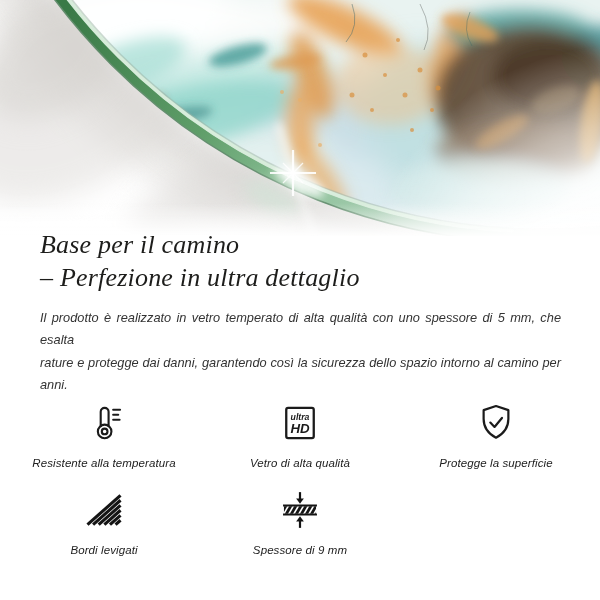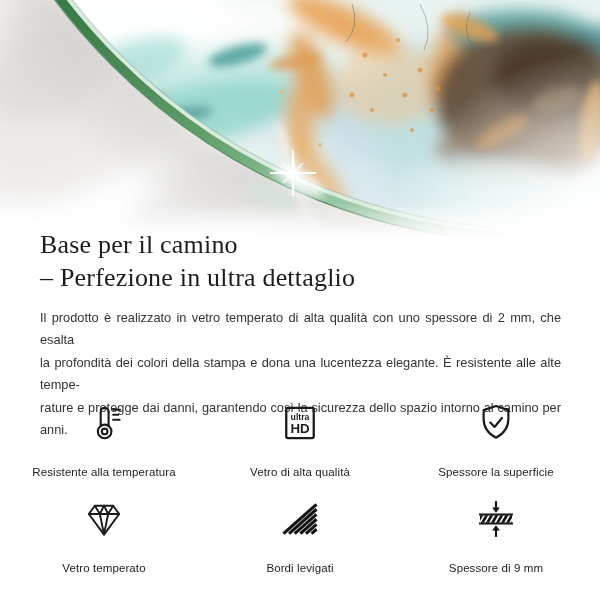--- a/index.html
+++ b/index.html
@@ -1,30 +1,30 @@
 <!DOCTYPE html>
 <html><head>
 <meta charset="utf-8">
 <style>
   html,body{margin:0;padding:0;background:#ffffff;}
   body{width:600px;height:600px;font-family:"Liberation Sans",sans-serif;}
-  .page{position:relative;width:600px;height:600px;background:#ffffff;overflow:hidden;}
+  .page{position:relative;width:600px;height:600px;background:#ffffff;overflow:hidden;font-style:italic;}
   .hero{position:absolute;left:0;top:0;width:600px;height:236px;}
   .hero svg{display:block;}
   .title{position:absolute;left:40px;top:228px;font-family:"Liberation Serif","DejaVu Serif",serif;
          font-size:26px;line-height:33px;color:#1d1d1b;letter-spacing:.2px;font-weight:400;}
   .desc{position:absolute;left:40px;top:307px;width:521px;color:#333333;
         font-size:12.8px;line-height:22.4px;}
   .desc .dline{text-align:justify;text-align-last:justify;white-space:normal;}
   .features{position:absolute;left:6px;top:401px;width:588px;display:grid;
             grid-template-columns:repeat(3,1fr);row-gap:19px;}
   .cell{display:flex;flex-direction:column;align-items:center;}
   .ic{height:44px;display:flex;justify-content:center;}
   .ic svg{display:block;}
-  .lbl{margin-top:21px;font-size:11.5px;color:#222222;letter-spacing:.1px;}
+  .lbl{margin-top:12px;font-size:11.5px;color:#222222;letter-spacing:.1px;}
   .stroke-ic{stroke:#1b1b1b;stroke-width:2.3;fill:none;stroke-linecap:round;stroke-linejoin:round;}
 </style>
 </head>
 <body>
 
 <div class="page">
 
   <div class="hero">
     <svg width="600" height="236" viewBox="0 0 600 236">
       <defs>
@@ -158,22 +158,21 @@
       <rect x="0" y="203" width="600" height="33" fill="url(#fadeBottomV)"></rect>
     </svg>
   </div>
 
   <h1 class="title" style="margin:0;font-weight:400;">
     <span style="display:block">Base per il camino</span>
     <span style="display:block">– Perfezione in ultra dettaglio</span>
   </h1>
 
   <div class="desc">
-    <div class="dline">Il prodotto è realizzato in vetro temperato di alta qualità con uno spessore di 2 mm, che esalta</div>
-    <div class="dline">la profondità dei colori della stampa e dona una lucentezza elegante. È resistente alle alte tempe-</div>
+    <div class="dline">Il prodotto è realizzato in vetro temperato di alta qualità con uno spessore di 5 mm, che esalta</div>
     <div class="dline">rature e protegge dai danni, garantendo così la sicurezza dello spazio intorno al camino per anni.</div>
   </div>
 
   <div class="features">
 
     <div class="cell">
       <div class="ic">
         <svg width="44" height="44" viewBox="0 0 48 48">
           <g class="stroke-ic">
             <path d="M20.4 27.5 V11.8 a4.3 4.3 0 0 1 8.6 0 V27.5"></path>
@@ -201,36 +200,23 @@
 
     <div class="cell">
       <div class="ic">
         <svg width="44" height="44" viewBox="0 0 48 48">
           <g class="stroke-ic" style="stroke-width:2.4">
             <path d="M24 5.5 L37.5 10 v9.5 c0 9.5 -6 16.5 -13.5 20.5 C16.5 36 10.5 29 10.5 19.5 V10 Z"></path>
             <path d="M17.8 23.5 l4.6 4.8 L30.5 18.5"></path>
           </g>
         </svg>
       </div>
-      <div class="lbl">Spessore la superficie</div>
-    </div>
-
-    <div class="cell">
-      <div class="ic">
-        <svg width="44" height="44" viewBox="0 0 48 48">
-          <g class="stroke-ic" style="stroke-width:2.1">
-            <path d="M24 41 L7.5 18.5 L14 9.5 H34 L40.5 18.5 Z"></path>
-            <path d="M7.5 18.5 H40.5"></path>
-            <path d="M14 9.5 L19.5 18.5 L24 9.5 L28.5 18.5 L34 9.5"></path>
-            <path d="M19.5 18.5 L24 41 M28.5 18.5 L24 41"></path>
-          </g>
-        </svg>
-      </div>
-      <div class="lbl">Vetro temperato</div>
-    </div>
+      <div class="lbl">Protegge la superficie</div>
+    </div>
+
 
     <div class="cell">
       <div class="ic">
         <svg width="44" height="44" viewBox="0 0 48 48">
           <g stroke="#141414" stroke-width="3.4" stroke-linecap="butt">
             <line x1="6" y1="40" x2="42" y2="8"></line>
             <line x1="12.1" y1="40" x2="42" y2="13.4"></line>
             <line x1="18.2" y1="40" x2="42" y2="18.9"></line>
             <line x1="24.4" y1="40" x2="42" y2="24.3"></line>
             <line x1="30.5" y1="40" x2="42" y2="29.8"></line>

